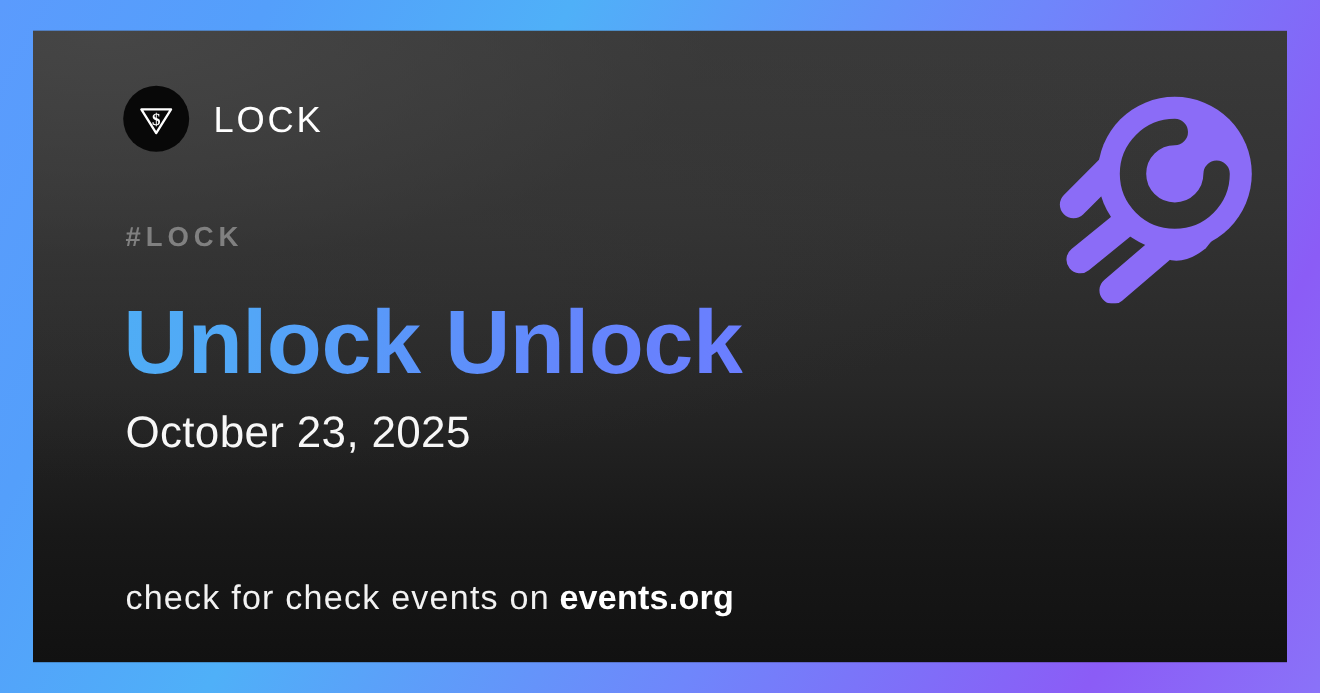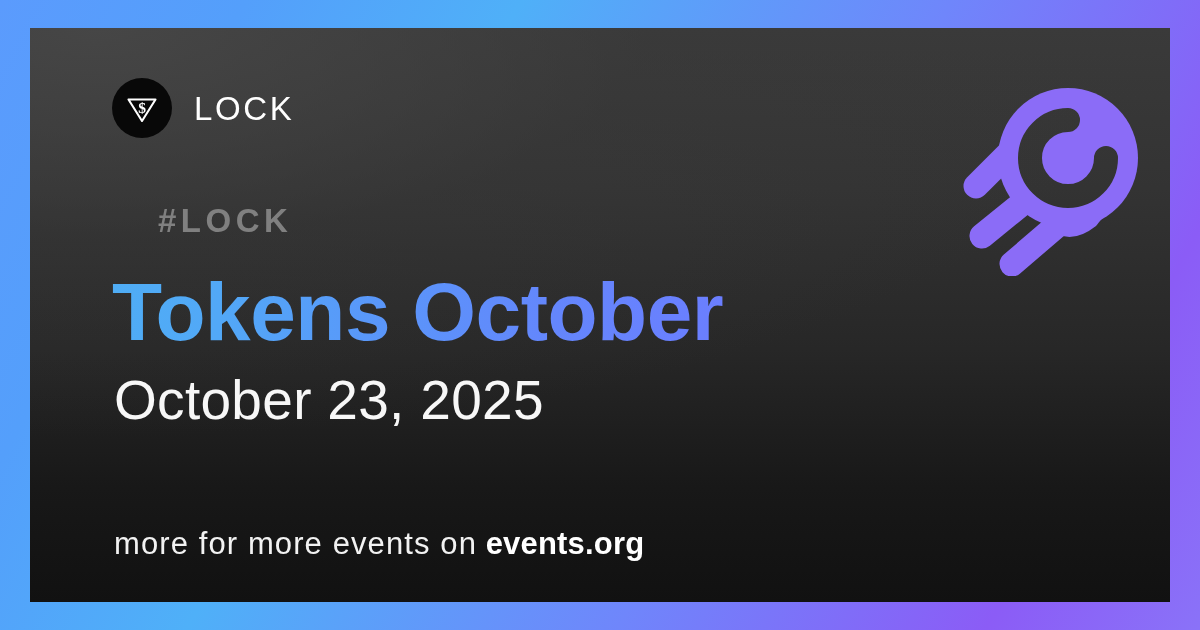--- a/index.html
+++ b/index.html
@@ -71,26 +71,25 @@
     line-height: 1;
     white-space: nowrap;
   }
 
   
   .tag {
     position: absolute;
     left: 84px;
     top: 176px;
     color: #808080;
-    font-size: 33px;
+    font-size: 25px;
     font-weight: 700;
     letter-spacing: 4.5px;
     line-height: 1;
     white-space: nowrap;
-    margin-left: 44px;
   }
 
   
   .headline {
     position: absolute;
     left: 82px;
     top: 240px;
     font-size: 82px;
     font-weight: 700;
     letter-spacing: -0.5px;
@@ -102,21 +101,21 @@
     color: transparent;
     -webkit-text-fill-color: transparent;
   }
 
   
   .date {
     position: absolute;
     left: 84px;
     top: 345px;
     color: #f7f7f7;
-    font-size: 55px;
+    font-size: 40px;
     font-weight: 400;
     letter-spacing: 0.3px;
     line-height: 1;
     white-space: nowrap;
   }
 
   
   .footer {
     position: absolute;
     left: 84px;
@@ -159,26 +158,26 @@
             <path d="M6.5 11.5 H33.5 L20 33 Z" fill="none" stroke="#ffffff" stroke-width="2.1" stroke-linejoin="round"></path>
             <text x="20" y="25.4" text-anchor="middle" font-family="Liberation Serif, serif" font-size="15.5" font-weight="700" fill="#ffffff">$</text>
           </svg>
         </span>
       </div>
       <div class="coin-name">LOCK</div>
     </div>
 
     <div class="tag">#LOCK</div>
 
-    <div class="headline">Tokens October</div>
+    <div class="headline">Unlock Unlock</div>
 
     <div class="date">October 23, 2025</div>
 
     <div class="footer">
-      <span class="lead">more for more events on</span>
+      <span class="lead">check for check events on</span>
       <span class="brand">events.org</span>
     </div>
 
     <div class="comet">
       <svg viewBox="0 0 200 200" aria-hidden="true">
         <defs>
           <mask id="cometMask">
             <rect x="0" y="0" width="200" height="200" fill="#000"></rect>
 
             <circle cx="118" cy="82" r="70" fill="#fff"></circle>

